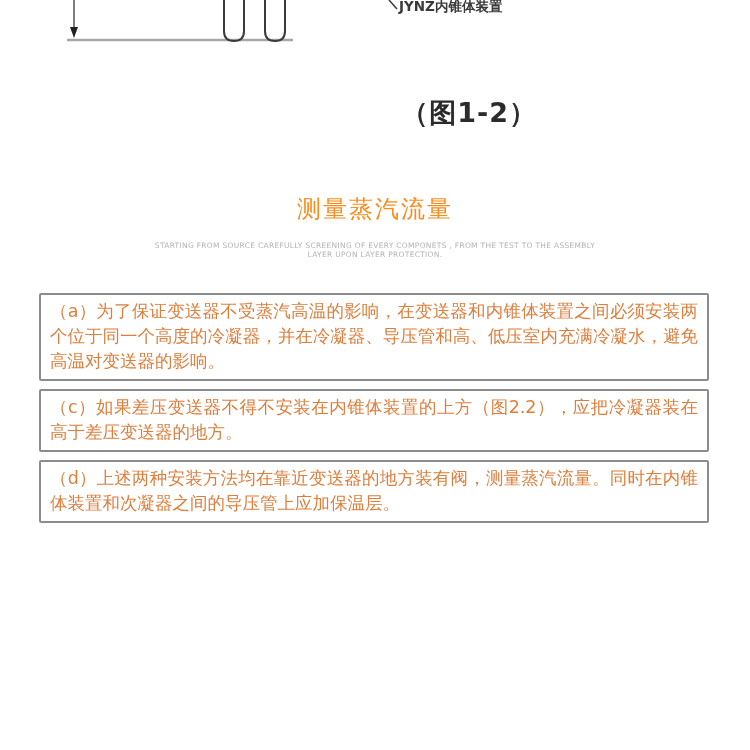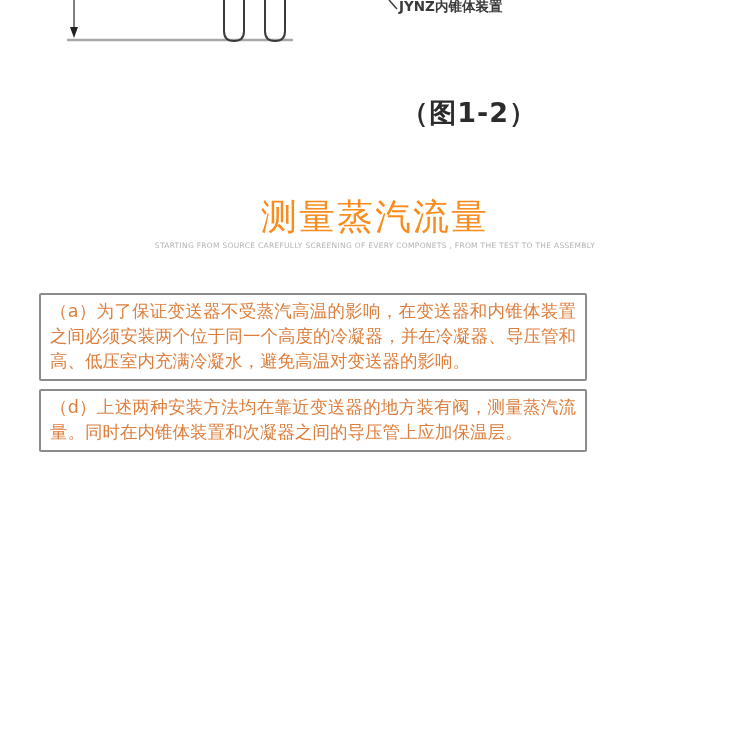--- a/index.html
+++ b/index.html
@@ -25,41 +25,41 @@
     font-weight: bold;
     color: #2b2b2b;
     letter-spacing: 1px;
   }
   .section-title {
     position: absolute;
     left: 0;
     top: 193px;
     width: 750px;
     text-align: center;
-    font-size: 36px;
+    font-size: 24px;
     font-weight: 400;
     color: #FA8C1E;
     letter-spacing: 2px;
   }
   .section-subtitle {
     position: absolute;
     left: 0;
     top: 241px;
     width: 750px;
     text-align: center;
     font-size: 7.5px;
     line-height: 9px;
     color: #B3B3B3;
     letter-spacing: 0.3px;
   }
   .notes {
     position: absolute;
     left: 39px;
     top: 293px;
-    width: 548px;
+    width: 670px;
   }
   .note-box {
     border: 2px solid #8C8C8C;
     border-radius: 2px;
     background: #ffffff;
     color: #DD7E3C;
     font-size: 17.5px;
     line-height: 25px;
     padding: 4px 9px 5px 9px;
     margin-bottom: 8px;
@@ -92,24 +92,26 @@
 
     <line x1="389" y1="0" x2="397" y2="9" stroke="#3a3a3a" stroke-width="1.5"></line>
     <text x="399" y="11" class="diagram-label" font-size="13.5">JYNZ内锥体装置</text>
   </svg>
 
   <div class="figure-caption">（图1-2）</div>
 
   <div class="section-title">测量蒸汽流量</div>
   <div class="section-subtitle">
     <div>STARTING FROM SOURCE CAREFULLY SCREENING OF EVERY COMPONETS , FROM THE TEST TO THE ASSEMBLY</div>
+    <div>LAYER UPON LAYER PROTECTION.</div>
   </div>
 
   <div class="notes">
     <div class="note-box">（a）为了保证变送器不受蒸汽高温的影响，在变送器和内锥体装置之间必须安装两个位于同一个高度的冷凝器，并在冷凝器、导压管和高、低压室内充满冷凝水，避免高温对变送器的影响。</div>
+    <div class="note-box">（c）如果差压变送器不得不安装在内锥体装置的上方（图2.2），应把冷凝器装在高于差压变送器的地方。</div>
     <div class="note-box">（d）上述两种安装方法均在靠近变送器的地方装有阀，测量蒸汽流量。同时在内锥体装置和次凝器之间的导压管上应加保温层。</div>
   </div>
 
   <svg class="fig-bottom-svg" width="750" height="150" viewBox="0 0 150 30" style="width:750px;height:150px" preserveAspectRatio="none">
 
     <text x="305" y="38" class="diagram-label" font-size="14.5">JYNZ内锥体装置</text>
     <line x1="302" y1="41" x2="242" y2="101" stroke="#3a3a3a" stroke-width="1.5"></line>
 
     <g>
       <line x1="50" y1="102" x2="368" y2="102" stroke="#A8A8A8" stroke-width="2"></line>

